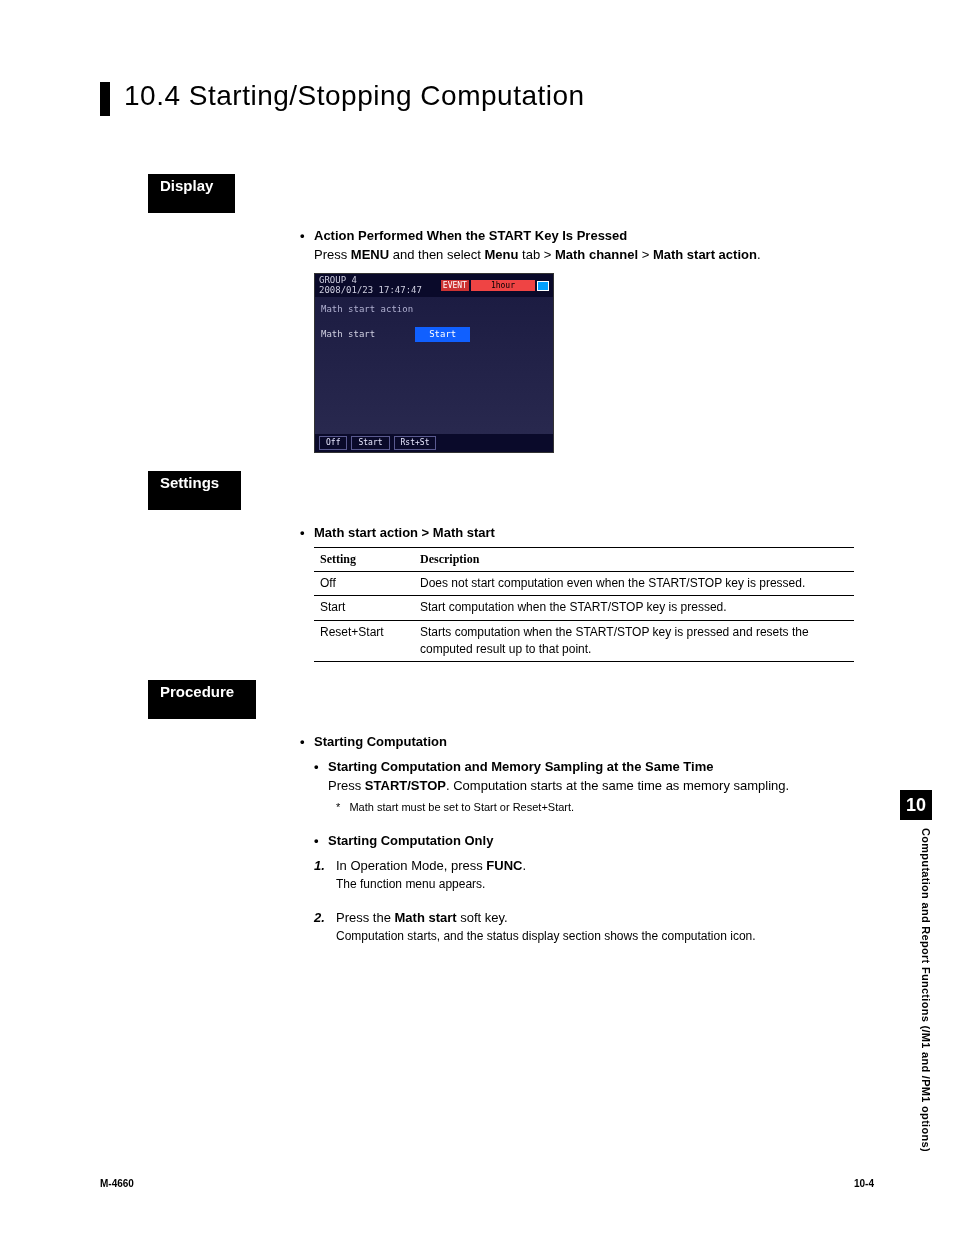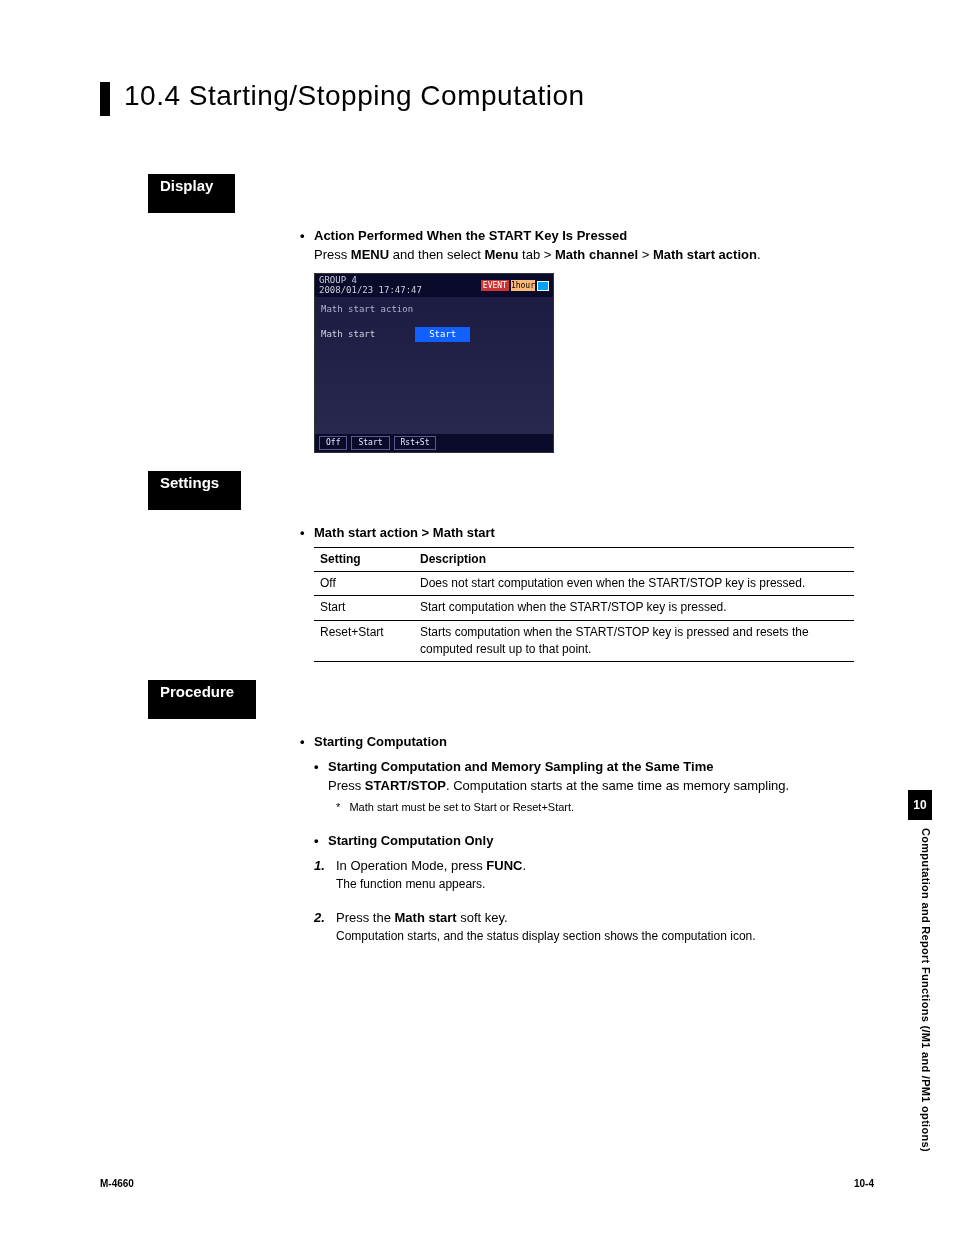--- a/index.html
+++ b/index.html
@@ -77,21 +77,21 @@
   .ss-top {
     background: #0a0a2a;
     padding: 2px 4px;
     display: flex;
     justify-content: space-between;
     align-items: center;
   }
   .ss-top-left { white-space: pre; line-height: 1.1; }
   .ss-top-right { display: flex; gap: 2px; align-items: center; }
   .ss-badge { background: #c33; color: #fff; padding: 0 2px; font-size: 8px; }
-  .ss-badge2 { background: #fdba74; color: #000; padding: 0 0; font-size: 8px; }
+  .ss-badge2 { background: #ef4444; color: #000; padding: 0 20px; font-size: 8px; }
   .ss-ico { width: 12px; height: 10px; background: #00a0ff; border: 1px solid #fff; }
   .ss-body { padding: 6px; }
   .ss-line1 { color: #b0b0d0; margin-bottom: 10px; }
   .ss-row { display: flex; align-items: center; }
   .ss-btn { background: #1060ff; color: #fff; padding: 1px 14px; margin-left: 40px; font-size: 9px; }
   .ss-bottom {
     position: absolute; bottom: 0; left: 0; right: 0;
     background: #0a0a2a; padding: 2px 4px;
     display: flex; gap: 4px;
   }
@@ -102,39 +102,40 @@
     font-size: 12px;
     margin-top: 4px;
     margin-left: 14px;
   }
   .settings-table th {
     text-align: left;
     border-top: 1px solid #000;
     border-bottom: 1px solid #000;
     padding: 3px 6px;
     font-weight: bold;
+    font-family: Liberation Serif, serif;
   }
   .settings-table td {
     padding: 3px 6px;
     vertical-align: top;
     border-bottom: 1px solid #000;
   }
   .settings-table td.setting-col { width: 100px; }
   .num-step { display: flex; margin-top: 6px; }
   .num { font-weight: bold; font-style: italic; width: 22px; }
   .footnote { font-size: 11px; margin-left: 36px; margin-top: 4px; }
   .side-tab {
     position: absolute;
     right: 22px;
     top: 790px;
     background: #000;
     color: #fff;
-    width: 24px;
+    width: 32px;
     height: 30px;
-    font-size: 12px;
+    font-size: 18px;
     font-weight: bold;
     text-align: center;
     line-height: 30px;
   }
   .side-text {
     position: absolute;
     right: 22px;
     top: 828px;
     font-size: 11px;
     font-weight: bold;

